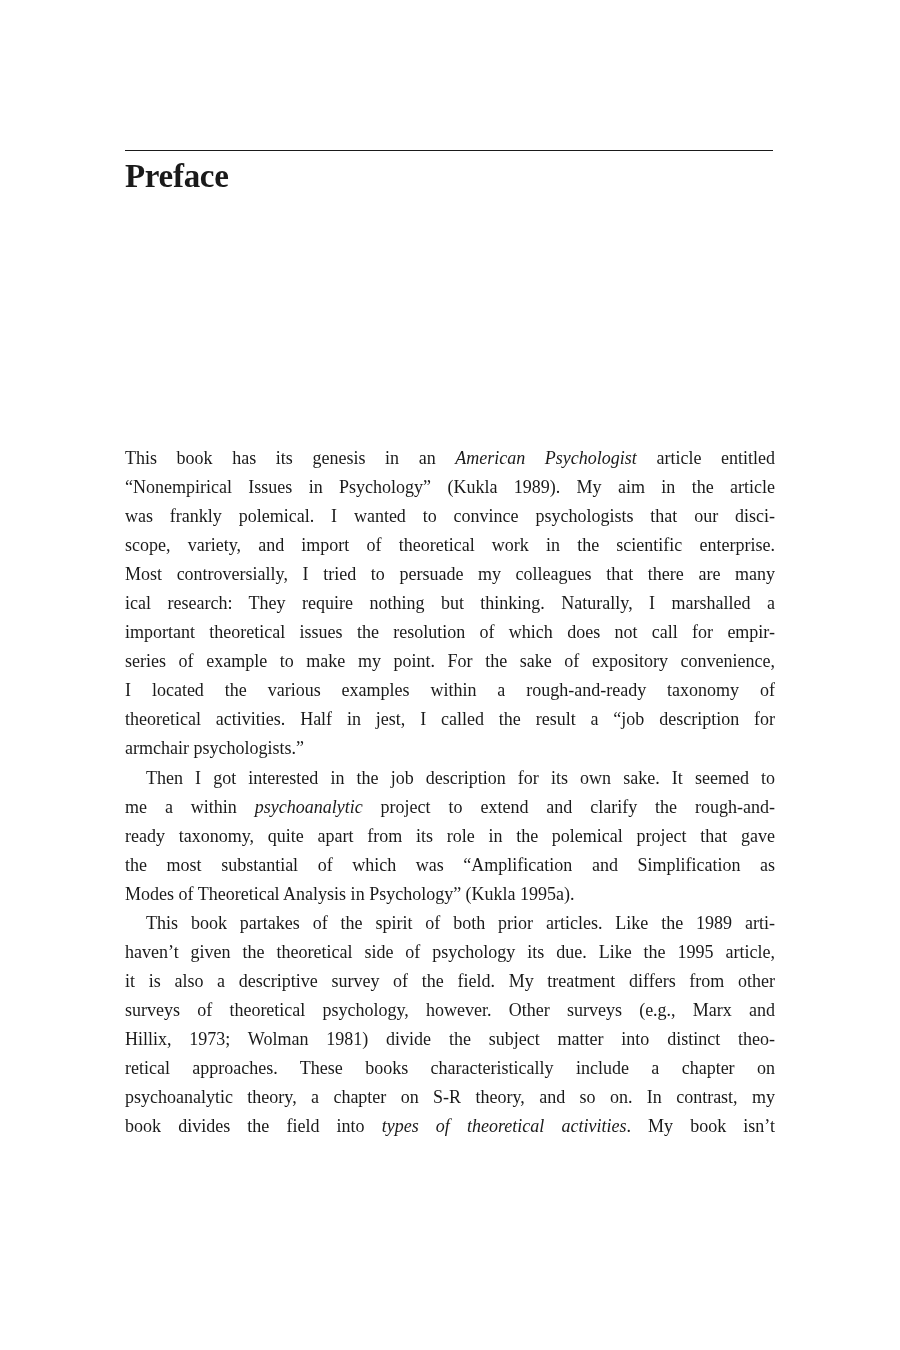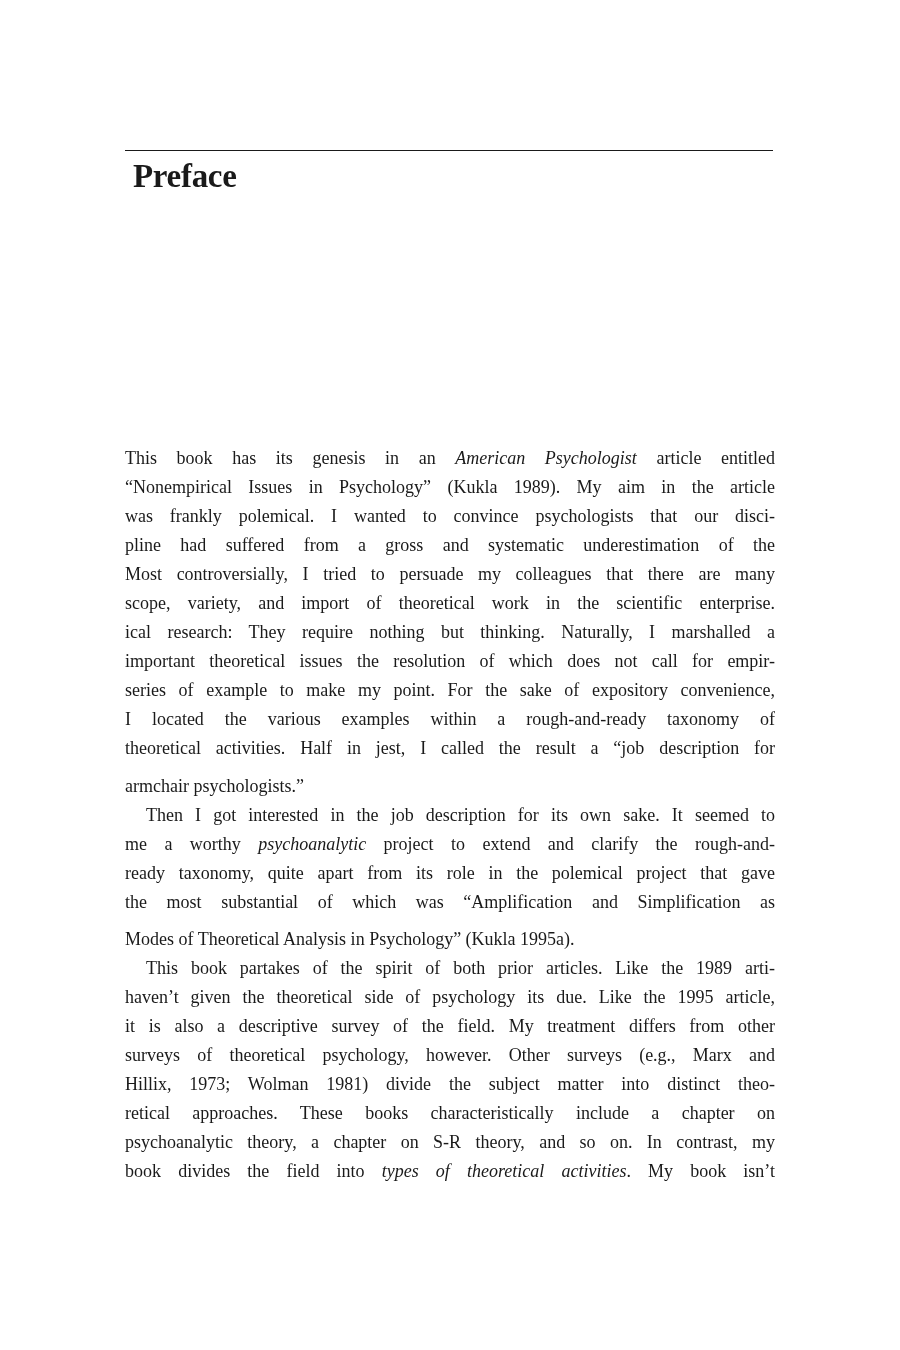--- a/index.html
+++ b/index.html
@@ -25,21 +25,21 @@
       position: absolute;
       top: 150px;
       left: 0;
       width: 648px;
       height: 0;
       border-top: 1.2px solid #1a1a1a;
     }
     .chapter-title {
       position: absolute;
       top: 156px;
-      left: 8px;
+      left: 0;
       margin: 0;
       font-size: 33px;
       font-weight: bold;
       letter-spacing: -0.3px;
       line-height: 40px;
     }
     .body-text {
       position: absolute;
       top: 444px;
       left: 0;
@@ -53,21 +53,20 @@
       margin: 0;
     }
     .line {
       display: block;
       text-align: justify;
       text-align-last: justify;
       white-space: nowrap;
     }
     .line.last {
       text-align-last: left;
-      margin-top: 8px;
     }
     .line.indent {
       padding-left: 21px;
     }
     em {
       font-style: italic;
     }
   </style>
 </head>
 <body>
@@ -75,34 +74,33 @@
 <div class="page">
   <div class="rule"></div>
   <h1 class="chapter-title">Preface</h1>
 
   <div class="body-text">
 
     <p>
       <span class="line"><span>This book has its genesis in an </span><em>American Psychologist</em><span> article entitled</span></span>
       <span class="line">“Nonempirical Issues in Psychology” (Kukla 1989). My aim in the article</span>
       <span class="line">was frankly polemical. I wanted to convince psychologists that our disci-</span>
-      <span class="line">pline had suffered from a gross and systematic underestimation of the</span>
+      <span class="line">scope, variety, and import of theoretical work in the scientific enterprise.</span>
       <span class="line">Most controversially, I tried to persuade my colleagues that there are many</span>
-      <span class="line">scope, variety, and import of theoretical work in the scientific enterprise.</span>
       <span class="line">ical research: They require nothing but thinking. Naturally, I marshalled a</span>
       <span class="line">important theoretical issues the resolution of which does not call for empir-</span>
       <span class="line">series of example to make my point. For the sake of expository convenience,</span>
       <span class="line">I located the various examples within a rough-and-ready taxonomy of</span>
       <span class="line">theoretical activities. Half in jest, I called the result a “job description for</span>
       <span class="line last">armchair psychologists.”</span>
     </p>
 
     <p>
       <span class="line indent">Then I got interested in the job description for its own sake. It seemed to</span>
-      <span class="line"><span>me a worthy </span><em>psychoanalytic</em><span> project to extend and clarify the rough-and-</span></span>
+      <span class="line"><span>me a within </span><em>psychoanalytic</em><span> project to extend and clarify the rough-and-</span></span>
       <span class="line">ready taxonomy, quite apart from its role in the polemical project that gave</span>
       <span class="line">the most substantial of which was “Amplification and Simplification as</span>
       <span class="line last">Modes of Theoretical Analysis in Psychology” (Kukla 1995a).</span>
     </p>
 
     <p>
       <span class="line indent">This book partakes of the spirit of both prior articles. Like the 1989 arti-</span>
       <span class="line">haven’t given the theoretical side of psychology its due. Like the 1995 article,</span>
       <span class="line">it is also a descriptive survey of the field. My treatment differs from other</span>
       <span class="line">surveys of theoretical psychology, however. Other surveys (e.g., Marx and</span>

